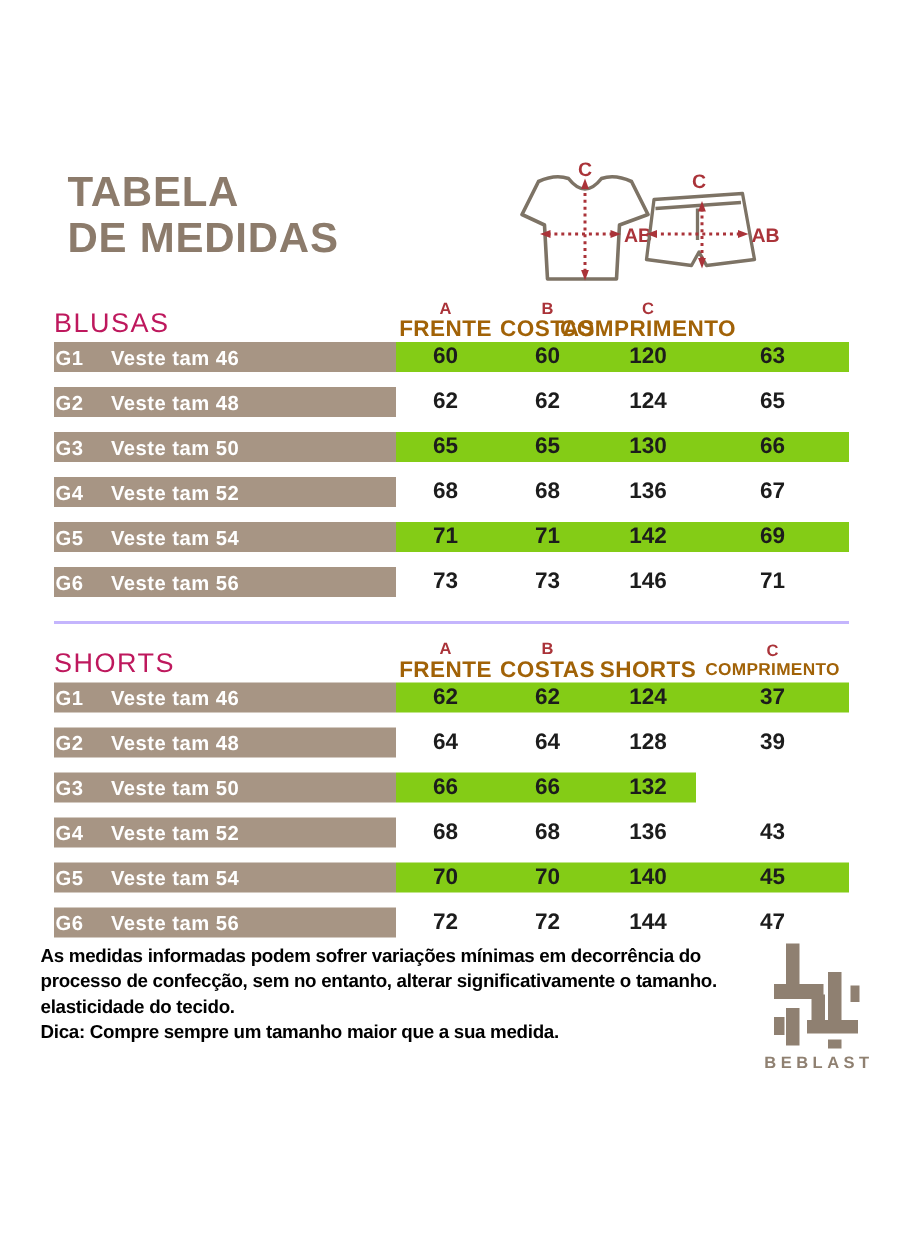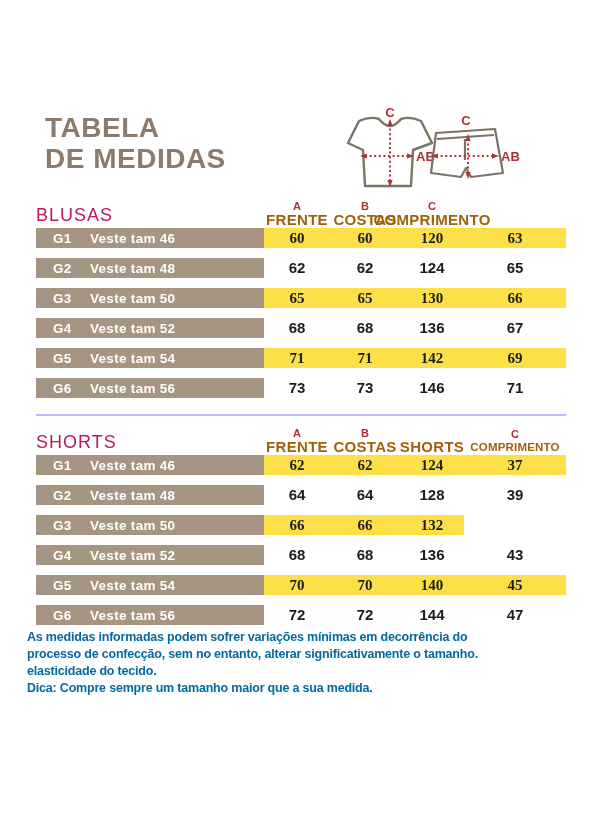--- a/index.html
+++ b/index.html
@@ -39,36 +39,36 @@
   .col-h:nth-child(4) .col-label{font-size:11.5px;line-height:15px;letter-spacing:0.2px;}
 
   .rows{margin-top:0;}
   .table-row{display:flex;height:20px;margin-top:10px;}
   .table-row:first-child{margin-top:0;}
   .row-label{
     width:228px;height:20px;background:#a79584;color:#ffffff;
     font-weight:bold;font-size:13.5px;display:flex;align-items:center;
     letter-spacing:0.3px;
   }
-  .row-size{padding-left:17px;width:37px;}
+  .row-size{padding-left:1px;width:37px;}
   .cells{display:flex;height:20px;}
-  .row-odd .cells{background:#fde047;font-family:Liberation Serif, serif;}
+  .row-odd .cells{background:#84cc16;}
   .cell{
     text-align:center;font-size:15px;font-weight:bold;color:#1c1c1c;
     height:20px;line-height:20px;
   }
   .cell:nth-child(1){width:66px;}
   .cell:nth-child(2){width:70px;}
   .cell:nth-child(3){width:64px;}
   .cell:nth-child(4){width:102px;}
 
   
   .footer{
     position:absolute;left:27px;top:629px;
-    font-size:12.5px;font-weight:bold;line-height:17px;color:#0369a1;
+    font-size:12.5px;font-weight:bold;line-height:17px;color:#000000;
     letter-spacing:-0.2px;white-space:nowrap;
   }
 
   
   .logo{position:absolute;left:505px;top:628px;width:82px;text-align:center;}
   .logo-mark{display:block;margin:0 auto;}
   .logo-text{
     margin-top:3px;font-size:11px;font-weight:bold;color:#8f8071;
     letter-spacing:3px;
   }
@@ -309,14 +309,28 @@
       </div>
   </section>
 
   <div class="footer">
     <div>As medidas informadas podem sofrer variações mínimas em decorrência do</div>
     <div>processo de confecção, sem no entanto, alterar significativamente o tamanho.</div>
     <div>elasticidade do tecido.</div>
     <div>Dica: Compre sempre um tamanho maior que a sua medida.</div>
   </div>
 
+  <div class="logo">
+    <svg class="logo-mark" width="62" height="72" viewBox="0 0 62 72" fill="#8f8071">
+      <rect x="9" y="1" width="9" height="32"></rect>
+      <rect x="1" y="28" width="33" height="10"></rect>
+      <rect x="37" y="20" width="9" height="32"></rect>
+      <rect x="52" y="29" width="6" height="11"></rect>
+      <rect x="26" y="35" width="9" height="24"></rect>
+      <rect x="1" y="50" width="7" height="12"></rect>
+      <rect x="9" y="44" width="9" height="25"></rect>
+      <rect x="23" y="52" width="34" height="9"></rect>
+      <rect x="37" y="65" width="9" height="6"></rect>
+    </svg>
+    <div class="logo-text">BEBLAST</div>
+  </div>
 
 </div>
 
 </body></html>

